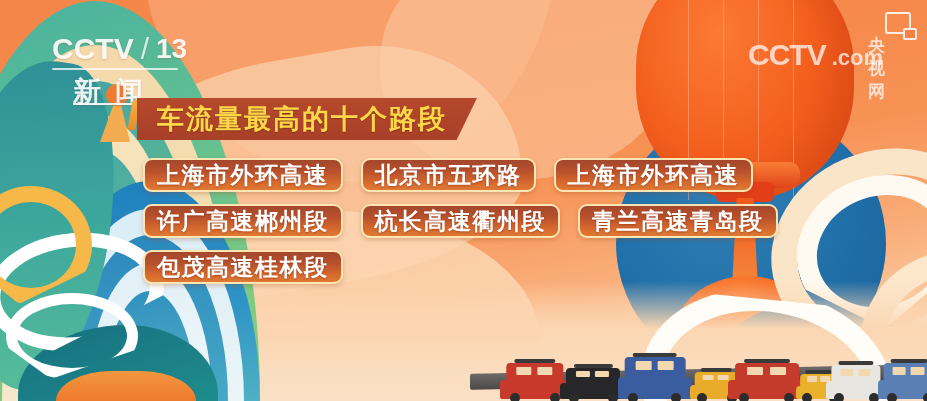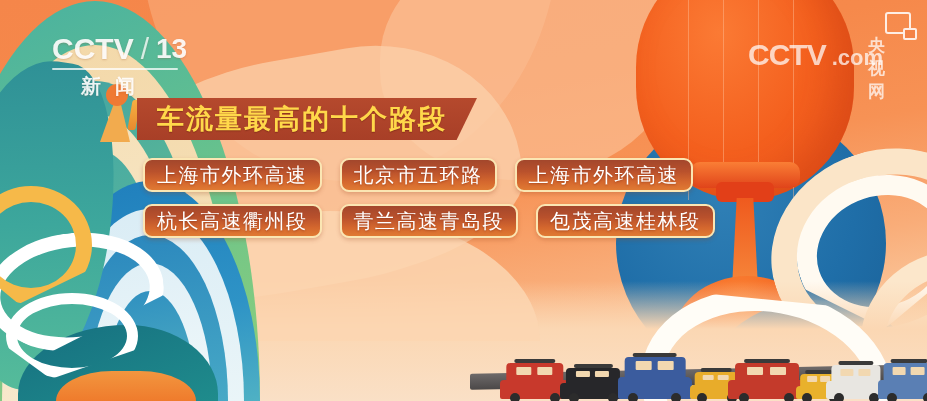--- a/index.html
+++ b/index.html
@@ -195,23 +195,24 @@
   }
   .cctv-slash { font-size: 30px; font-weight: 300; opacity: .85; }
   .cctv-13 {
     font-size: 28px; font-weight: 600;
   }
   .cctv-underline {
     margin-top: 2px; height: 2px; width: 126px;
     background: rgba(255,255,255,.75); border-radius: 2px;
   }
   .cctv-news {
-    margin-top: 3px; font-size: 20px; font-weight: 700;
+    margin-top: 3px; font-size: 28px; font-weight: 700;
     letter-spacing: 14px; text-align: center; width: 126px;
     text-shadow: 0 1px 2px rgba(150,70,30,.2);
+    text-decoration: underline;
   }
 
   
   .watermark {
     position: absolute; left: 748px; top: 38px;
     display: flex; align-items: baseline; gap: 6px;
     color: rgba(255,255,255,.72);
     font-weight: 700; user-select: none;
   }
   .wm-cctv { font-size: 30px; letter-spacing: -1px; }
@@ -267,21 +268,21 @@
     height: 34px;
     box-sizing: border-box;
     padding: 0 12px;
     display: flex; align-items: center; justify-content: center;
     background: linear-gradient(180deg, #a3472c 0%, #b9512c 38%, #d4672e 72%, #e07a33 100%);
     border: 2px solid #fbe6b3;
     border-radius: 9px;
     box-shadow: 0 2px 4px rgba(150,60,25,.28);
   }
   .tag-label {
-    font-size: 20px; font-weight: 400; color: #ffffff;
+    font-size: 23px; font-weight: 700; color: #ffffff;
     letter-spacing: 1.5px; white-space: nowrap;
     text-shadow: 0 1px 2px rgba(120,40,15,.45);
     text-align: center;
   }
 
   
   .cars {
     position: absolute; left: 0; bottom: 0; width: 927px; height: 52px;
   }
   .road-strip {
@@ -466,20 +467,23 @@
       <div class="tag">
         <span class="tag-label">上海市外环高速</span>
       </div>
       <div class="tag">
         <span class="tag-label">北京市五环路</span>
       </div>
       <div class="tag">
         <span class="tag-label">上海市外环高速</span>
       </div>
       <div class="tag">
+        <span class="tag-label">许广高速郴州段</span>
+      </div>
+      <div class="tag">
         <span class="tag-label">杭长高速衢州段</span>
       </div>
       <div class="tag">
         <span class="tag-label">青兰高速青岛段</span>
       </div>
       <div class="tag">
         <span class="tag-label">包茂高速桂林段</span>
       </div>
     </div>
 

